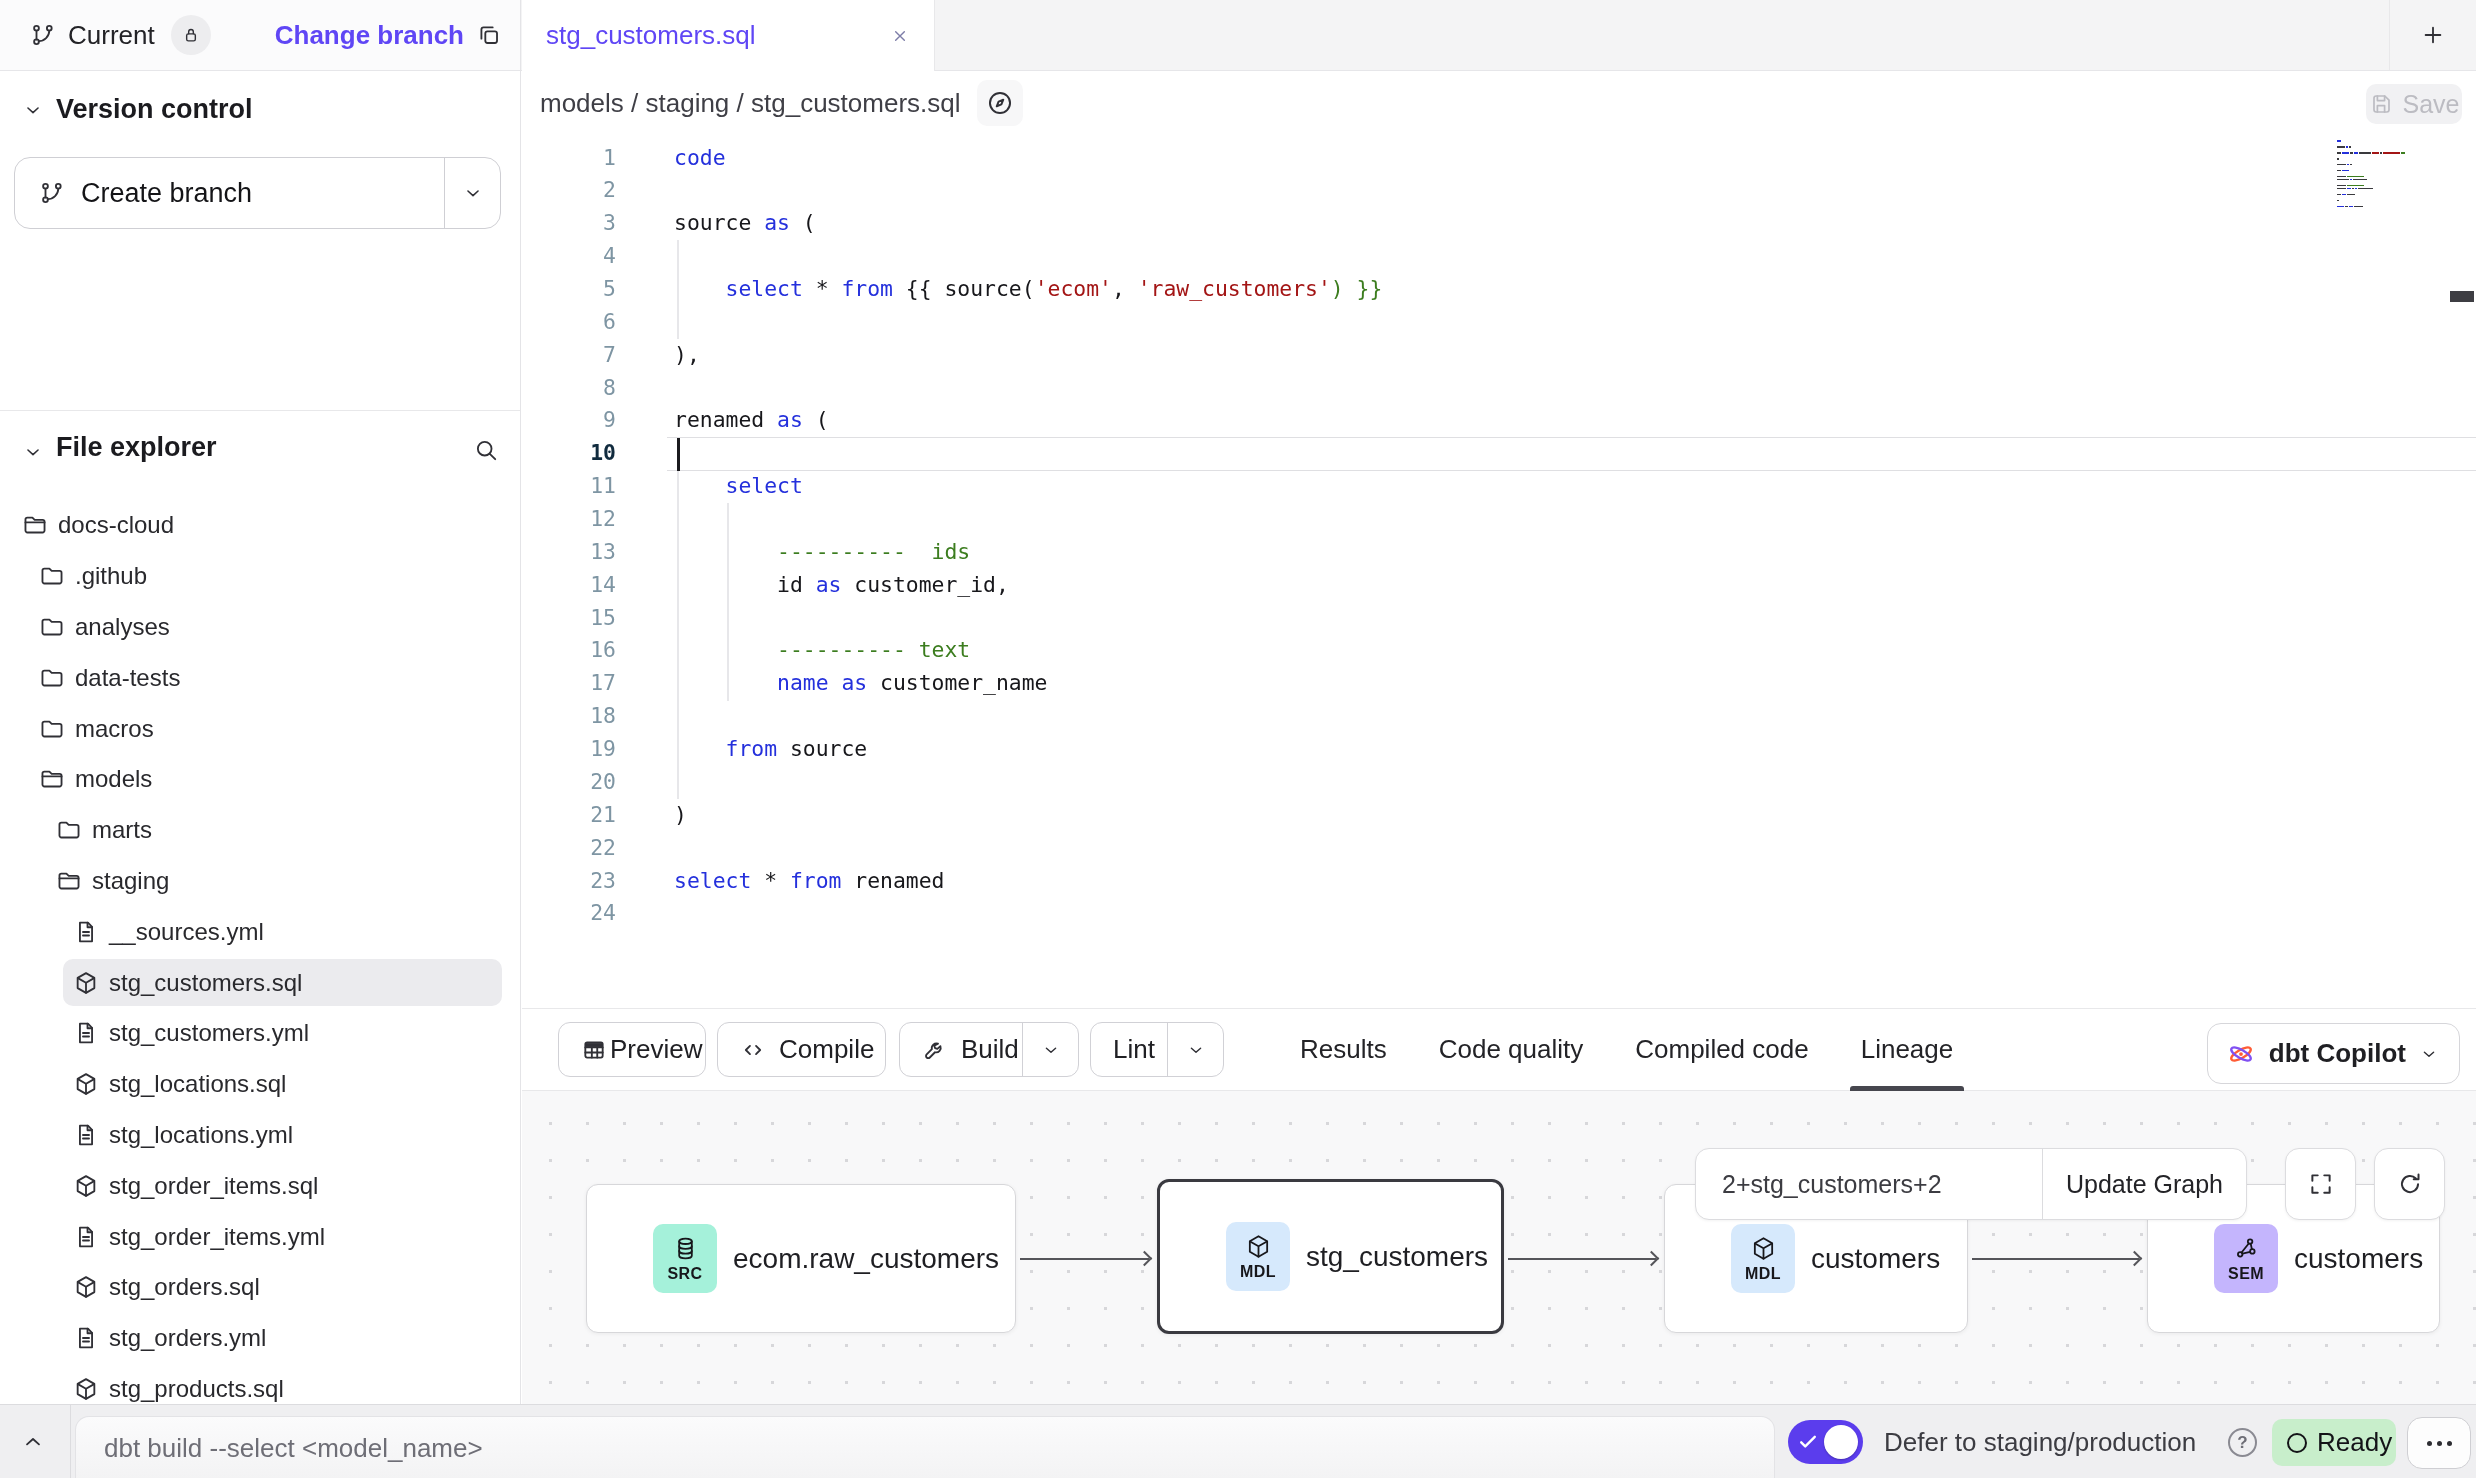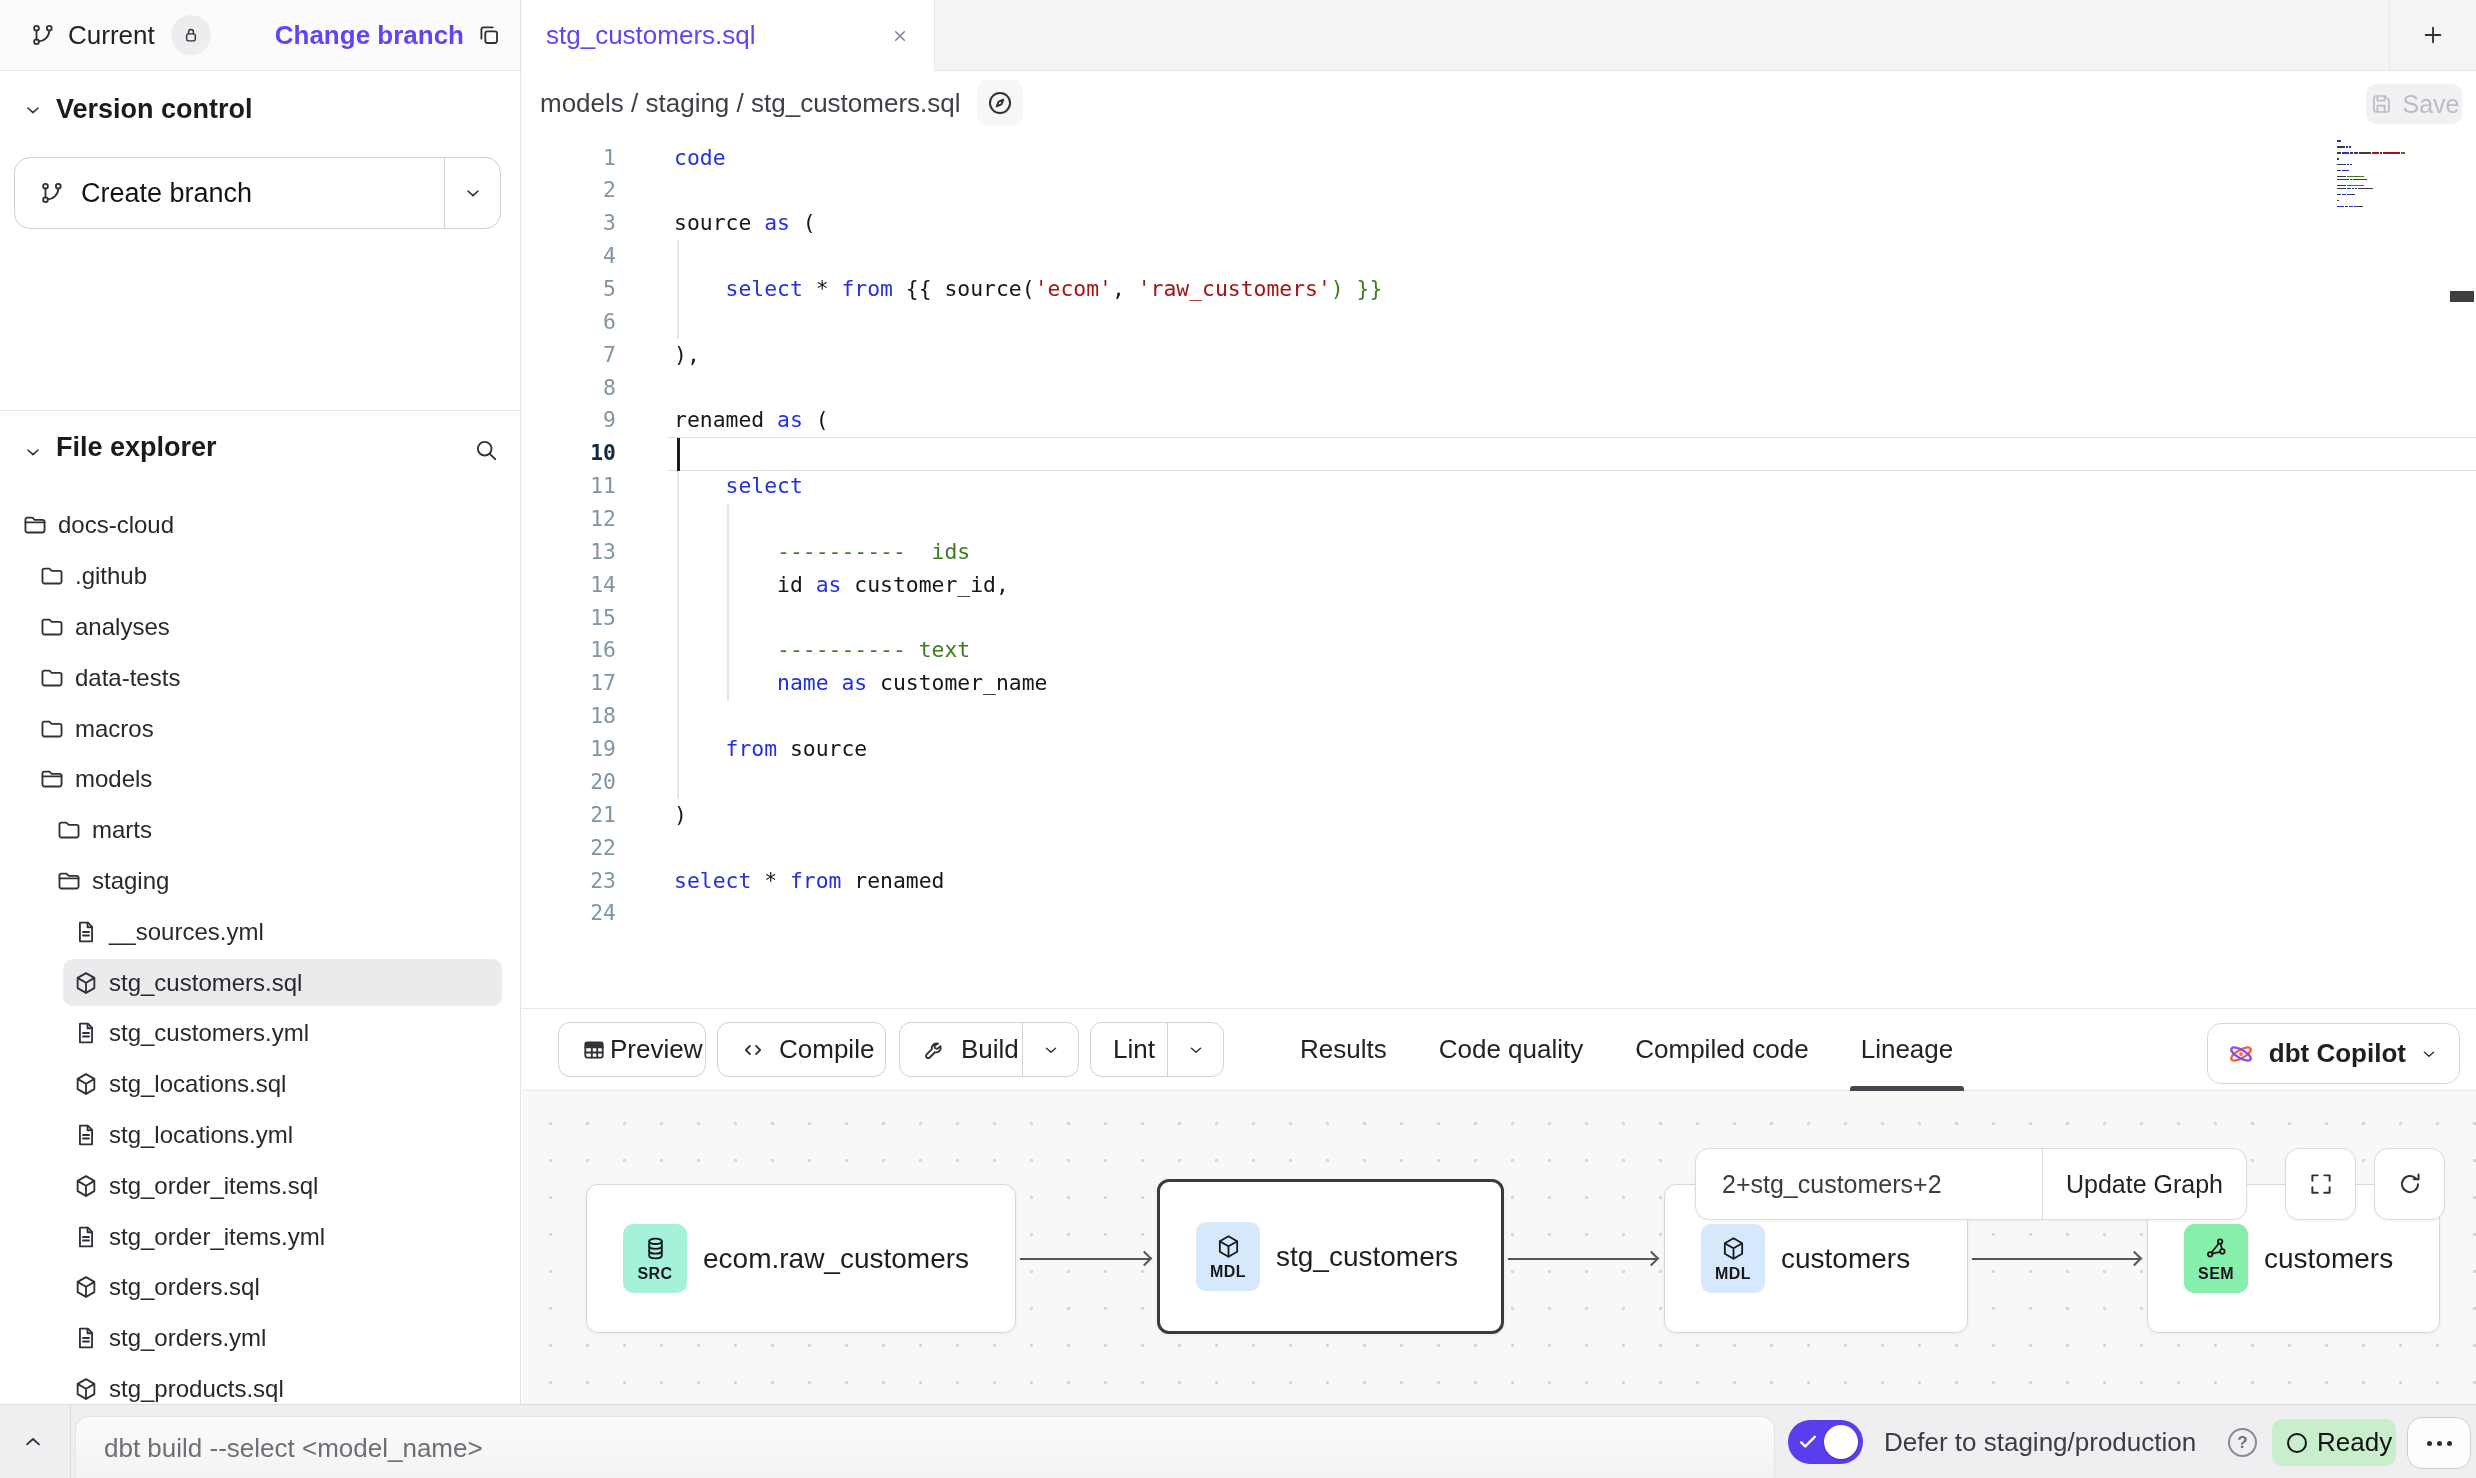--- a/index.html
+++ b/index.html
@@ -89,25 +89,25 @@
   .ctrl-group{position:absolute;left:1173px;top:57px;width:552px;height:72px;background:#fff;border:1px solid #dcdcdf;border-radius:14px;
     display:flex;z-index:5;box-shadow:0 1px 3px rgba(0,0,0,.05);}
   .ctrl-input{flex:0 0 347px;display:flex;align-items:center;padding-left:26px;font-size:25px;color:#3c3c42;border-right:1px solid #dcdcdf;white-space:nowrap;}
   .ctrl-btn{flex:1;display:flex;align-items:center;justify-content:center;font-size:25px;font-weight:500;color:#232327;cursor:pointer;white-space:nowrap;}
   .sq-btn{position:absolute;top:57px;width:71px;height:72px;background:#fff;border:1px solid #dcdcdf;border-radius:14px;
     display:flex;align-items:center;justify-content:center;z-index:5;cursor:pointer;box-shadow:0 1px 3px rgba(0,0,0,.05);}
   #fs-btn{left:1763px;} #rf-btn{left:1852px;}
   .node{position:absolute;background:#fff;border:1.5px solid #d7d7da;border-radius:12px;display:flex;align-items:center;
     padding-left:36px;z-index:2;box-shadow:0 1px 4px rgba(0,0,0,.06);cursor:pointer;}
   .node.sel{border:3px solid #3a3a40;z-index:3;}
-  .badge{width:64px;height:69px;border-radius:10px;display:flex;flex-direction:column;align-items:center;justify-content:center;gap:3px;flex:0 0 64px;}
+  .badge{width:64px;height:69px;border-radius:10px;display:flex;flex-direction:column;align-items:center;justify-content:center;gap:3px;flex:0 0 64px;margin-left:30px;}
   .badge .ic{width:27px;height:27px;}
   .badge .ic svg{stroke:#17171b;stroke-width:1.6;}
   .badge b{font-size:16px;font-weight:600;letter-spacing:.4px;color:#17171b;}
-  .badge.src{background:#a5f1da}.badge.mdl{background:#d6e9fc}.badge.sem{background:#86efac}
+  .badge.src{background:#a5f1da}.badge.mdl{background:#d6e9fc}.badge.sem{background:#c4b5fd}
   .nlabel{margin-left:16px;font-size:28px;color:#1f1f23;white-space:nowrap;}
   .edge{position:absolute;height:2px;background:#55555a;top:167px;z-index:1;}
   .edge::after{content:'';position:absolute;right:-1px;top:-4.6px;width:9px;height:9px;border-top:2px solid #55555a;border-right:2px solid #55555a;transform:rotate(45deg);}
 
   
   .bottombar{position:absolute;left:0;top:1404px;width:2476px;height:74px;background:#efeff1;border-top:1px solid #dcdcdf;}
   .chevup{position:absolute;left:20px;top:24px;}
   .bvdiv{position:absolute;left:70px;top:0;bottom:0;width:1px;background:#dcdcdf;}
   .cmd{position:absolute;left:75px;top:11px;width:1700px;height:63px;background:linear-gradient(#fbfbfc,#f3f3f4);
     border:1px solid #e3e3e6;border-bottom:none;border-radius:14px 14px 0 0;display:flex;align-items:center;padding-left:28px;

